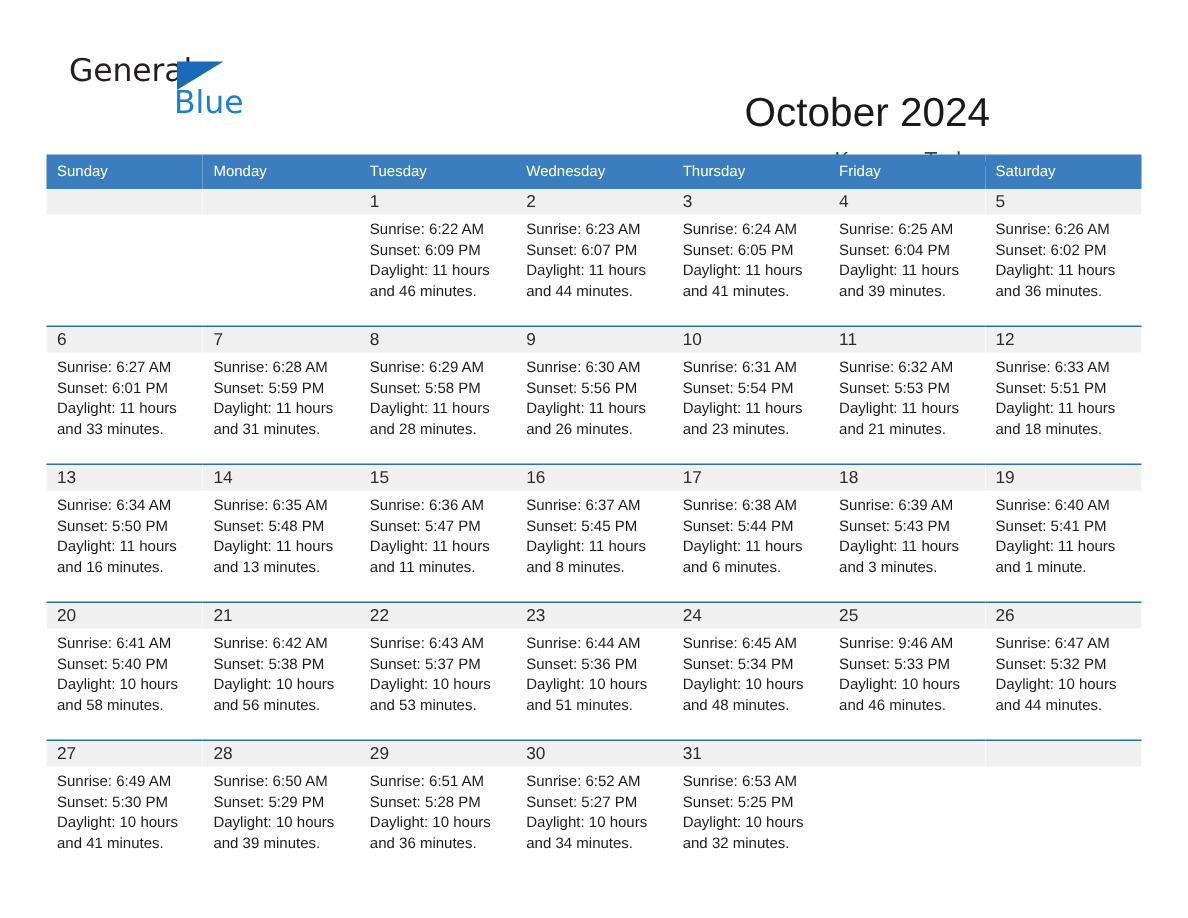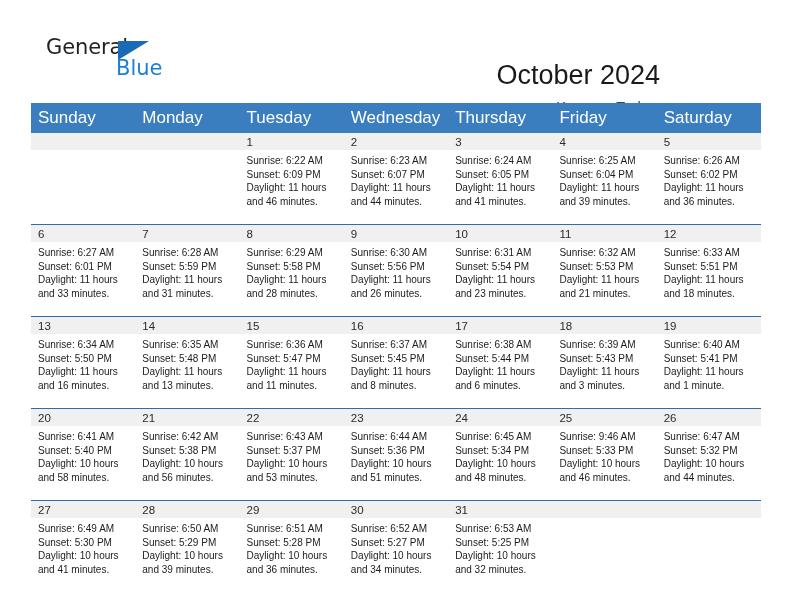--- a/index.html
+++ b/index.html
@@ -98,21 +98,21 @@
     top: 103px;
     width: 730px;
     border-collapse: collapse;
     table-layout: fixed;
   }
   .calendar col { width: 104.28px; }
 
   thead th {
     background: #3a7ebf;
     color: #ffffff;
-    font-size: 17px;
+    font-size: 10px;
     font-weight: 400;
     text-align: left;
     padding: 5px 0 5px 7px;
     height: 13px;
     border: none;
   }
 
   tbody td {
     vertical-align: top;
     padding: 0;

